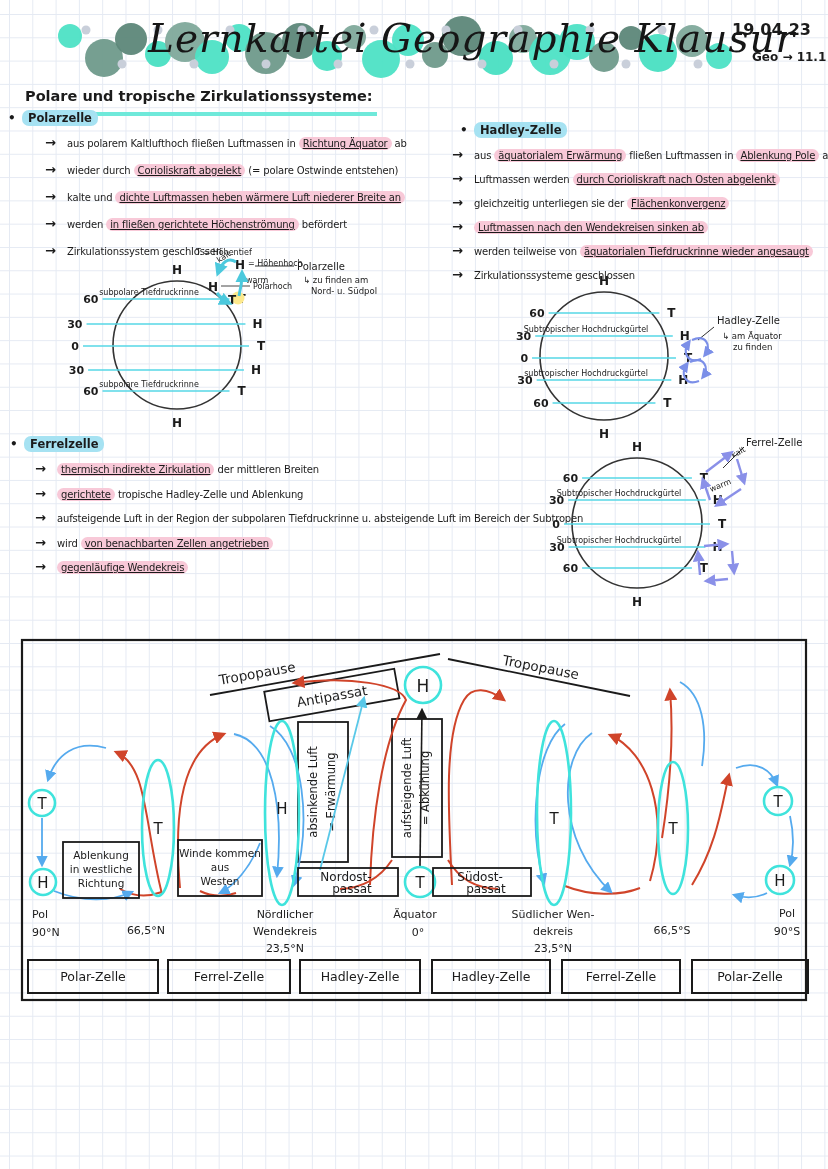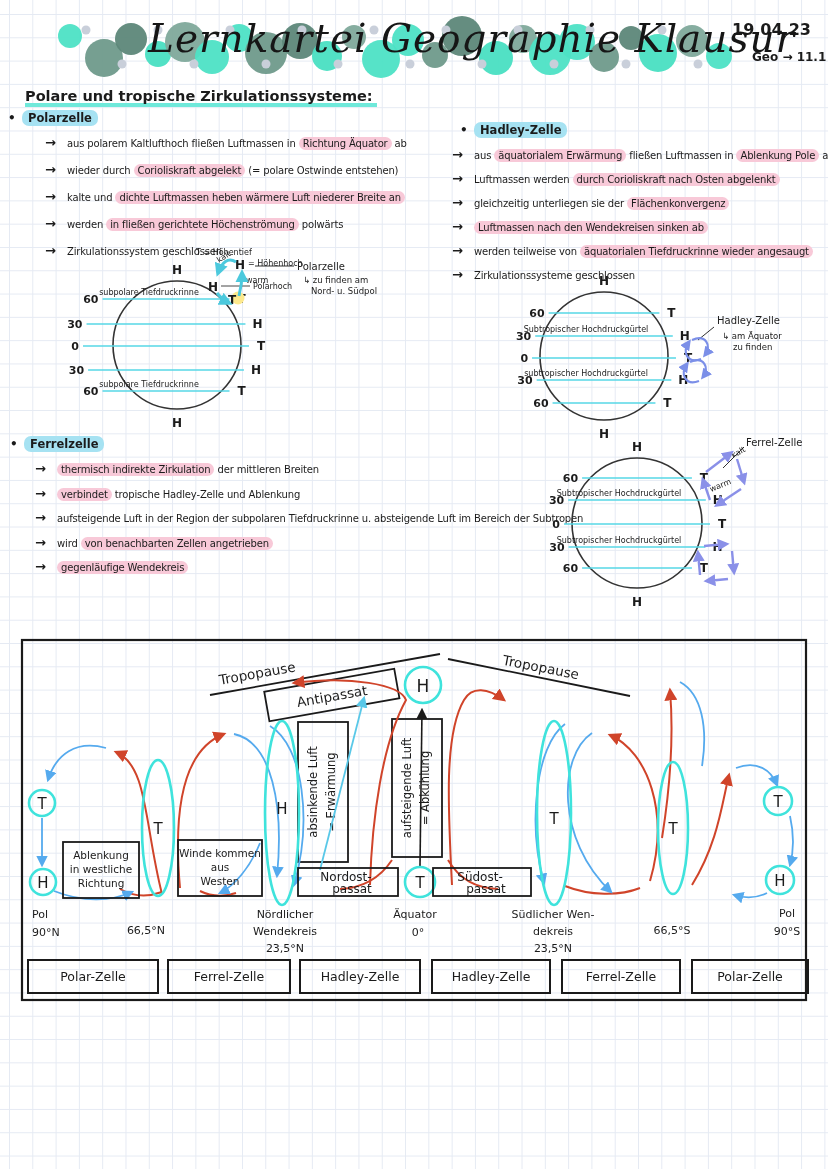--- a/index.html
+++ b/index.html
@@ -11,29 +11,29 @@
     font-family:"DejaVu Sans",sans-serif;color:#1b1b1b;}
   .abs{position:absolute;}
   #dots-band{left:52px;top:14px;width:700px;height:70px;}
   #main-title{left:148px;top:16px;width:540px;text-align:center;
     font-family:"DejaVu Serif",serif;font-style:italic;font-size:39px;color:#161616;
     letter-spacing:1px;white-space:nowrap;z-index:2;}
   #date-block{left:732px;top:22px;font-size:16px;font-weight:bold;line-height:1.0;}
   #course-line{left:732px;top:50px;font-size:12px;font-weight:bold;padding-left:20px;}
   #page-heading{left:25px;top:88px;font-size:14.5px;font-weight:bold;
     background:linear-gradient(#6fe9da,#6fe9da) left bottom/100% 4px no-repeat;
-    padding:0 4px 3px 0;display:inline-block;white-space:nowrap;}
+    padding:0 4px 12px 0;display:inline-block;white-space:nowrap;}
   .section{position:absolute;white-space:nowrap;}
   #sec-polarzelle{left:8px;top:110px;}
   #sec-hadley{left:448px;top:122px;}
   #sec-ferrelzelle{left:10px;top:436px;}
   .sec-title{display:flex;align-items:center;font-size:11.5px;font-weight:bold;margin-bottom:9px;}
   .sec-title .bullet{width:14px;font-size:12px;}
   .hl-blue{background:#a6e2f2;border-radius:7px;padding:1px 6px;}
-  .hl-pink{background:#f8c9d8;border-radius:7px;padding:1px 4px;}
+  .hl-pink{background:#f8c9d8;border-radius:7px;padding:1px 4px;text-decoration:underline;}
   .item{display:flex;align-items:baseline;font-size:10px;letter-spacing:-0.15px;}
   #sec-polarzelle .item{margin-bottom:12px;}
   #sec-hadley .item{margin-bottom:9px;}
   #sec-ferrelzelle .item{margin-bottom:9.5px;}
   .item .arrow{width:22px;font-size:13px;font-weight:bold;flex:none;}
   #sec-polarzelle .item .arrow{margin-left:37px;}
   #sec-hadley .item .arrow{margin-left:4px;}
   #sec-ferrelzelle .item .arrow{margin-left:25px;}
   #sec-polarzelle .sec-title .bullet{margin-left:0;}
   #sec-hadley .sec-title .bullet{margin-left:12px;}
@@ -107,21 +107,21 @@
       <div class="item">
         <span class="arrow">→</span>
         <span><span>wieder durch </span><span class="hl-pink">Corioliskraft abgelekt</span><span> (= polare Ostwinde entstehen)</span></span>
       </div>
       <div class="item">
         <span class="arrow">→</span>
         <span><span>kalte und </span><span class="hl-pink">dichte Luftmassen heben wärmere Luft niederer Breite an</span></span>
       </div>
       <div class="item">
         <span class="arrow">→</span>
-        <span><span>werden </span><span class="hl-pink">in fließen gerichtete Höchenströmung</span><span> polwärts</span></span>
+        <span><span>werden </span><span class="hl-pink">in fließen gerichtete Höchenströmung</span><span> befördert</span></span>
       </div>
       <div class="item">
         <span class="arrow">→</span>
         <span><span>Zirkulationssystem geschlossen</span></span>
       </div>
     </div>
   <div id="sec-hadley" class="section">
       <div class="sec-title">
         <span class="bullet">•</span>
         <span class="hl-blue">Hadley-Zelle</span>
@@ -155,21 +155,21 @@
       <div class="sec-title">
         <span class="bullet">•</span>
         <span class="hl-blue">Ferrelzelle</span>
       </div>
       <div class="item">
         <span class="arrow">→</span>
         <span><span class="hl-pink">thermisch indirekte Zirkulation</span><span> der mittleren Breiten</span></span>
       </div>
       <div class="item">
         <span class="arrow">→</span>
-        <span><span class="hl-pink">verbindet</span><span> tropische Hadley-Zelle und Ablenkung</span></span>
+        <span><span class="hl-pink">gerichtete</span><span> tropische Hadley-Zelle und Ablenkung</span></span>
       </div>
       <div class="item">
         <span class="arrow">→</span>
         <span><span>aufsteigende Luft in der Region der subpolaren Tiefdruckrinne u. absteigende Luft im Bereich der Subtropen</span></span>
       </div>
       <div class="item">
         <span class="arrow">→</span>
         <span><span>wird </span><span class="hl-pink">von benachbarten Zellen angetrieben</span></span>
       </div>
       <div class="item">

